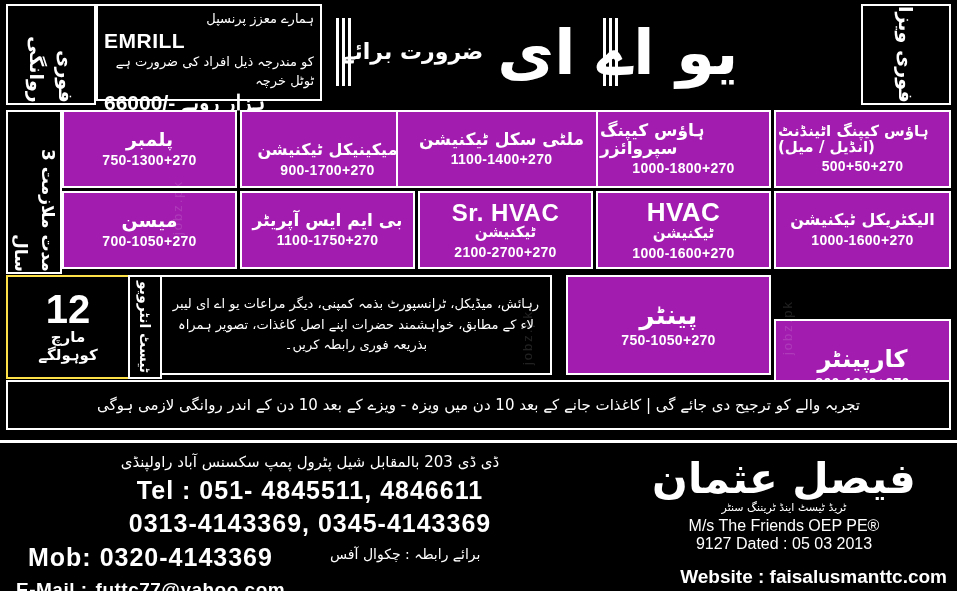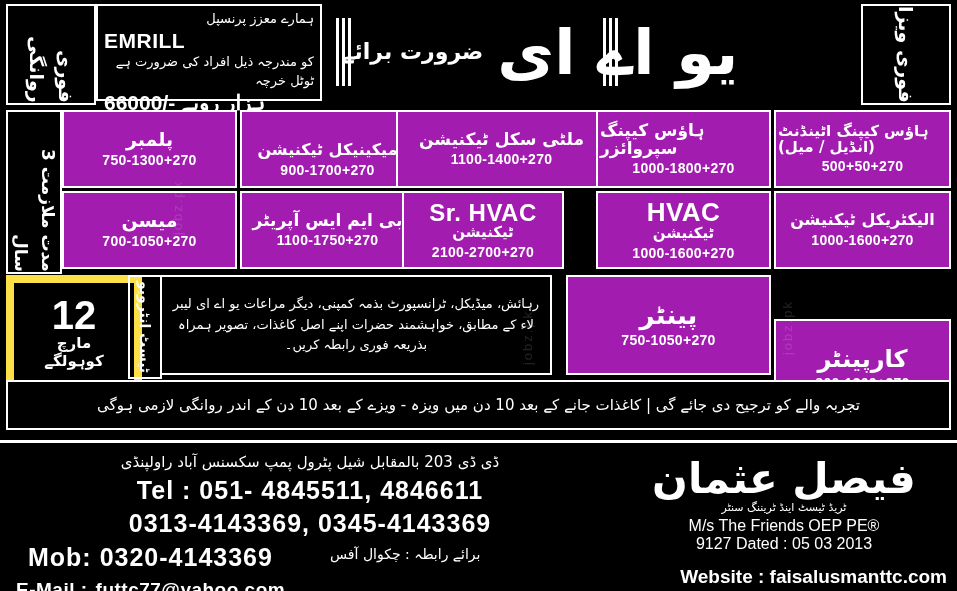--- a/index.html
+++ b/index.html
@@ -31,21 +31,21 @@
         background:repeating-linear-gradient(90deg,#fff 0 3px,#000 3px 6px);}
   .bars.l{left:336px;}
   .bars.r{right:336px;}
 
   
   .dur{position:absolute;left:6px;top:110px;width:52px;height:160px;border:2px solid #fff;
        display:flex;align-items:center;justify-content:center;}
   .dur .t{writing-mode:vertical-rl;text-orientation:mixed;font-size:17px;font-weight:bold;line-height:1.6;}
 
   
-  .intv{position:absolute;left:6px;top:275px;width:120px;height:100px;border:8px solid #fde047;
+  .intv{position:absolute;left:6px;top:275px;width:120px;height:100px;border:2px solid #fde047;
         display:flex;flex-direction:column;align-items:center;justify-content:center;}
   .intv .big{font-size:40px;font-weight:bold;line-height:.95;}
   .intv .sm{font-size:15px;font-weight:bold;}
   .intv-side{position:absolute;left:128px;top:275px;width:30px;height:100px;border:2px solid #fff;
              display:flex;align-items:center;justify-content:center;}
   .intv-side .t{writing-mode:vertical-rl;text-orientation:mixed;font-size:14px;font-weight:bold;}
 
   
   .note{position:absolute;box-sizing:border-box;border:2px solid #fff;background:#000;
         display:flex;align-items:center;justify-content:center;text-align:center;padding:4px 8px;
@@ -126,21 +126,21 @@
   </div>
 
   <div class="cell" style="left:62px;top:191px;width:175px;height:78px;">
     <div class="title urdu" style="font-size:19px;">میسن</div>
     <div class="sal">700-1050+270</div>
   </div>
   <div class="cell" style="left:240px;top:191px;width:175px;height:78px;">
     <div class="title urdu" style="font-size:17px;">بی ایم ایس آپریٹر</div>
     <div class="sal">1100-1750+270</div>
   </div>
-  <div class="cell" style="left:402px;top:191px;width:162px;height:78px;">
+  <div class="cell" style="left:418px;top:191px;width:175px;height:78px;">
     <div class="title" style="font-size:24px;">Sr. HVAC</div>
     <div class="title urdu" style="font-size:15px;">ٹیکنیشن</div>
     <div class="sal">2100-2700+270</div>
   </div>
   <div class="cell" style="left:596px;top:191px;width:175px;height:78px;">
     <div class="title" style="font-size:26px;">HVAC</div>
     <div class="title urdu" style="font-size:15px;">ٹیکنیشن</div>
     <div class="sal">1000-1600+270</div>
   </div>
   <div class="cell" style="left:774px;top:191px;width:177px;height:78px;">

